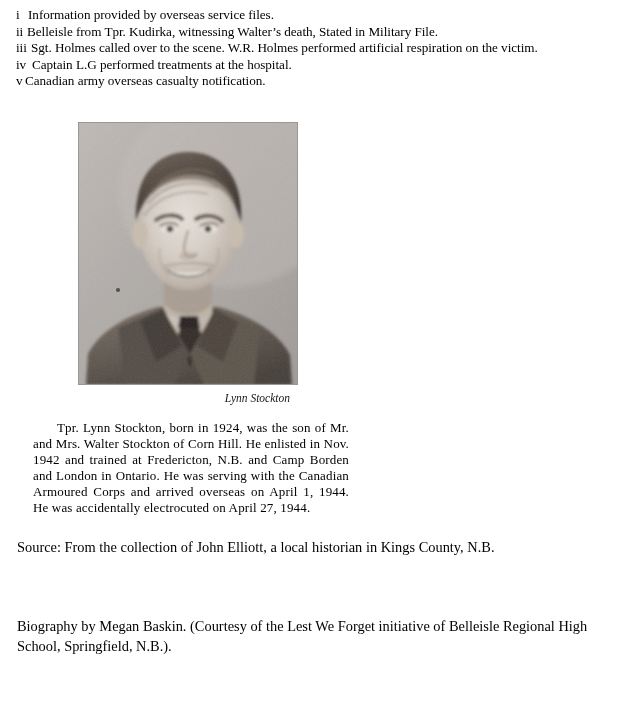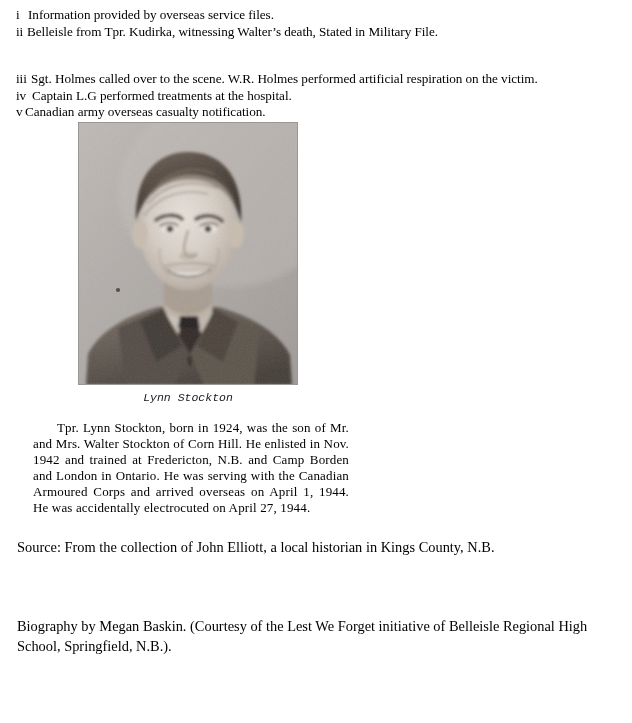--- a/index.html
+++ b/index.html
@@ -35,21 +35,21 @@
     font-size: 13.2px;
     line-height: 16.6px;
     white-space: nowrap;
     letter-spacing: -0.05px;
   }
   .note-line .numeral {
     display: inline-block;
   }
   .note-line.n-i   .numeral { min-width: 12px; }
   .note-line.n-ii  .numeral { min-width: 11px; }
-  .note-line.n-iii .numeral { min-width: 15px; margin-top: 31px; }
+  .note-line.n-iii .numeral { min-width: 15px; }
   .note-line.n-iv  .numeral { min-width: 16px; }
   .note-line.n-v   .numeral { min-width: 9px;  }
 
   
   .photo-wrap {
     position: absolute;
     left: 78px;
     top: 122px;
     width: 220px;
     height: 263px;
@@ -57,29 +57,28 @@
   .photo {
     position: absolute;
     inset: 0;
     overflow: hidden;
     background: #b6b2ae;
   }
   .photo svg { display: block; }
 
   .photo-caption {
     position: absolute;
-    left: 78px;
+    left: 70px;
     top: 391px;
     width: 220px;
-    text-align: center;
+    text-align: right;
     font-style: italic;
     font-size: 11.5px;
     line-height: 14px;
     color: #171717;
-    font-family: Liberation Mono, monospace;
   }
 
   
   .bio {
     position: absolute;
     left: 33px;
     top: 420px;
     width: 316px;
     font-size: 13px;
     line-height: 15.9px;

